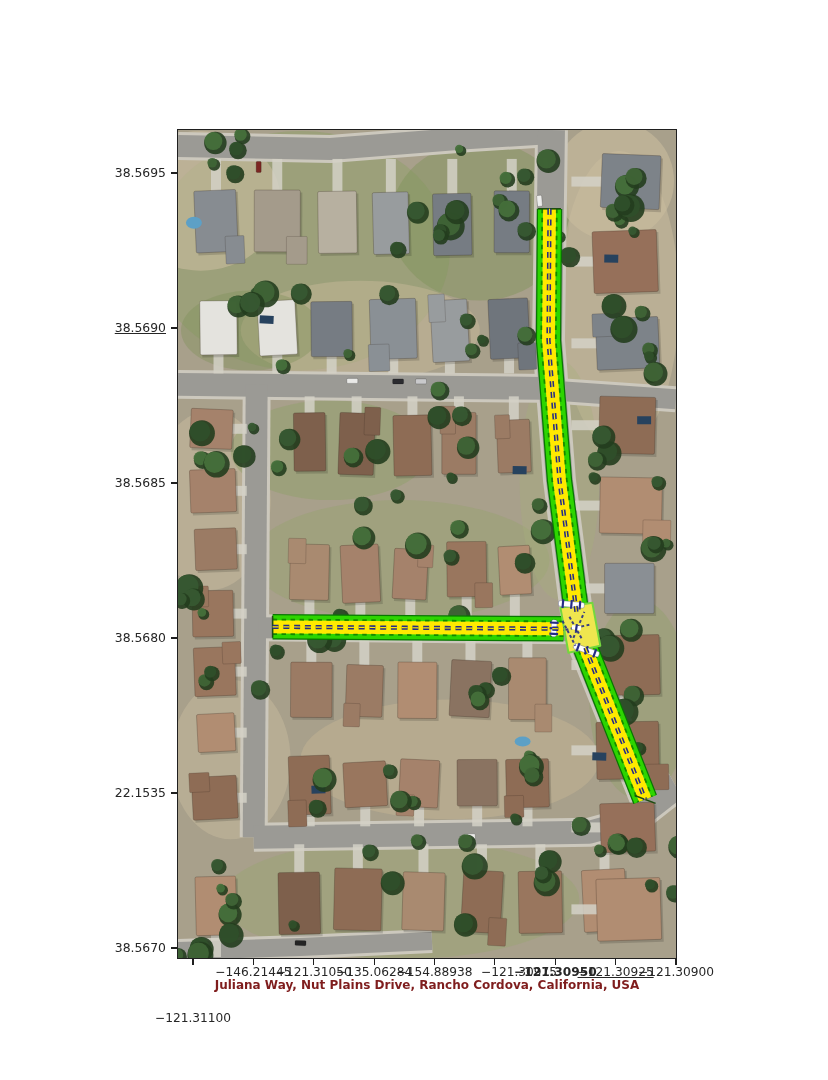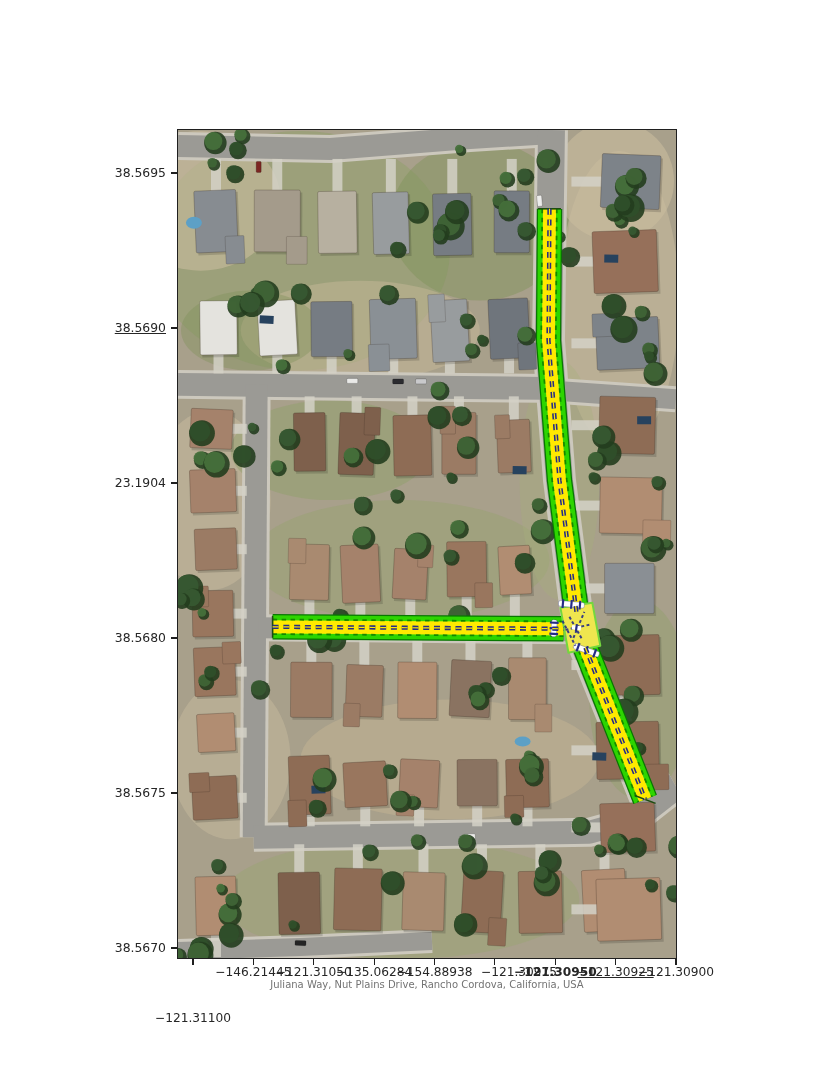--- a/index.html
+++ b/index.html
@@ -8,21 +8,21 @@
   .plot{position:absolute;left:177px;top:129px;width:500px;height:830px;
     border:1px solid #1f1f1f;box-sizing:border-box;background:#a8a08b;overflow:hidden;}
   .plot svg{position:absolute;left:0;top:0;width:100%;height:100%;display:block;}
   .ytick{position:absolute;left:104px;width:62px;text-align:right;font-size:12.4px;
     color:#262626;line-height:1;}
   .ytickmark{position:absolute;left:171px;width:6px;height:1.2px;background:#1f1f1f;}
   .xtick{position:absolute;top:966px;width:84px;text-align:center;font-size:12.2px;
     color:#262626;line-height:1;}
   .xtickmark{position:absolute;top:959px;width:1.2px;height:6px;background:#1f1f1f;}
   .maptitle{position:absolute;left:177px;top:979px;width:500px;text-align:center;
-    font-size:10px;color:#737373;line-height:1.15;}
+    font-size:12px;color:#7f1d1d;line-height:1.15;font-weight:bold;}
 </style>
 </head>
 <body>
 
 <div class="canvas">
   <div class="plot" id="plot">
     <svg id="scene" viewBox="177 129 500 830" preserveAspectRatio="none">
         <rect x="177" y="129" width="500" height="830" fill="#a8a08b"></rect>
         <ellipse cx="300" cy="250" rx="150" ry="120" fill="#8fa069" opacity="0.5"></ellipse>
         <ellipse cx="200" cy="200" rx="80" ry="70" fill="#c9bc9f" opacity="0.6"></ellipse>
@@ -592,25 +592,25 @@
         <rect x="572.5" y="625.8" width="9" height="4.4" fill="#fff" transform="rotate(8 577 628)"></rect>
         <rect x="575.9" y="624.3" width="2.2" height="7.4" fill="#252c87" transform="rotate(8 577 628)"></rect>
       </svg>
   </div>
   <div id="axes">
       <div class="ytickmark" style="top: 172.4px;"></div>
       <div class="ytick" style="top: 167px;">38.5695</div>
       <div class="ytickmark" style="top: 327.4px;"></div>
       <div class="ytick" style="top: 322px; text-decoration: underline;">38.5690</div>
       <div class="ytickmark" style="top: 482.4px;"></div>
-      <div class="ytick" style="top: 477px;">23.1904</div>
+      <div class="ytick" style="top: 477px;">38.5685</div>
       <div class="ytickmark" style="top: 637.4px;"></div>
       <div class="ytick" style="top: 632px;">38.5680</div>
       <div class="ytickmark" style="top: 792.4px;"></div>
-      <div class="ytick" style="top: 787px;">38.5675</div>
+      <div class="ytick" style="top: 787px;">22.1535</div>
       <div class="ytickmark" style="top: 947.4px;"></div>
       <div class="ytick" style="top: 942px;">38.5670</div>
       <div class="xtickmark" style="left: 192.4px;"></div>
       <div class="xtick" style="left: 151px; margin-top: 46px;">−121.31100</div>
       <div class="xtickmark" style="left: 252.8px;"></div>
       <div class="xtick" style="left: 211.4px;">−146.21445</div>
       <div class="xtickmark" style="left: 313.2px;"></div>
       <div class="xtick" style="left: 271.8px;">−121.31050</div>
       <div class="xtickmark" style="left: 373.5px;"></div>
       <div class="xtick" style="left: 332.1px;">−135.06284</div>

